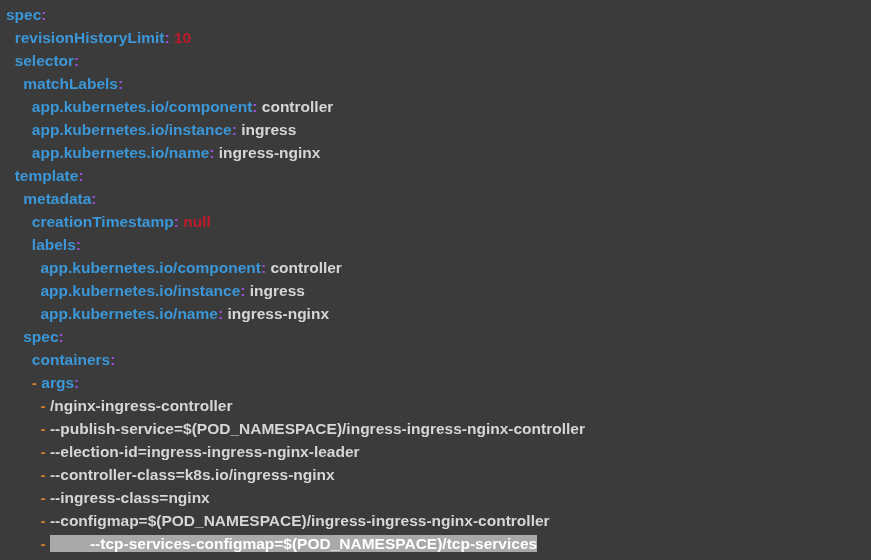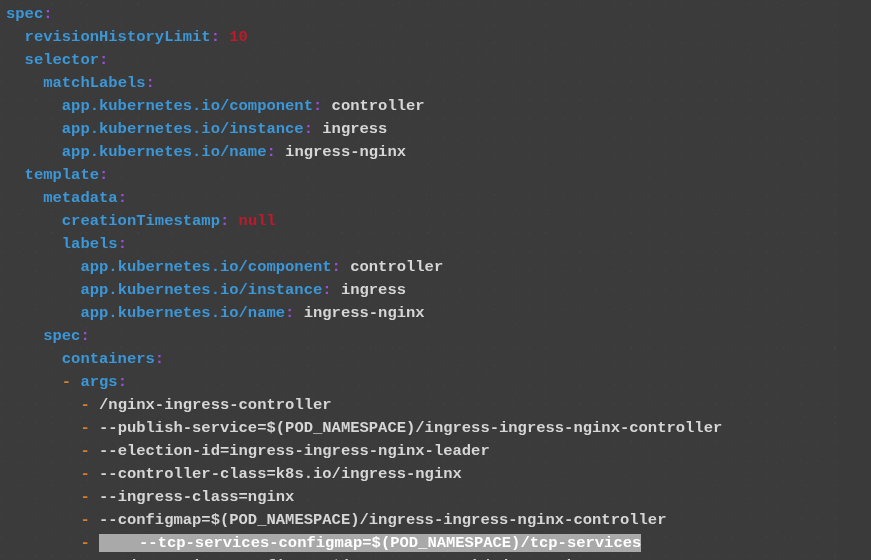--- a/index.html
+++ b/index.html
@@ -15,21 +15,21 @@
     overflow: hidden;
     background-color: #3b3b3b;
     background-image:
       radial-gradient(circle at 13% 27%, rgba(255,255,255,0.016) 0 1px, transparent 1px),
       radial-gradient(circle at 47% 61%, rgba(0,0,0,0.020) 0 1px, transparent 1px),
       radial-gradient(circle at 78% 12%, rgba(255,255,255,0.014) 0 1px, transparent 1px),
       radial-gradient(circle at 31% 84%, rgba(0,0,0,0.018) 0 1px, transparent 1px),
       radial-gradient(circle at 92% 49%, rgba(255,255,255,0.012) 0 1px, transparent 1px),
       radial-gradient(circle at 62% 33%, rgba(0,0,0,0.016) 0 1px, transparent 1px);
     background-size: 17px 19px, 23px 13px, 29px 23px, 19px 29px, 31px 17px, 13px 31px;
-    font-family: Liberation Mono, monospace;
+    font-family: Liberation Sans, sans-serif;
     font-size: 15.5px;
     font-weight: bold;
     line-height: 23px;
     letter-spacing: 0px;
     -webkit-font-smoothing: antialiased;
   }
   #code {
     position: absolute;
     left: 6px;
     top: 3px;

